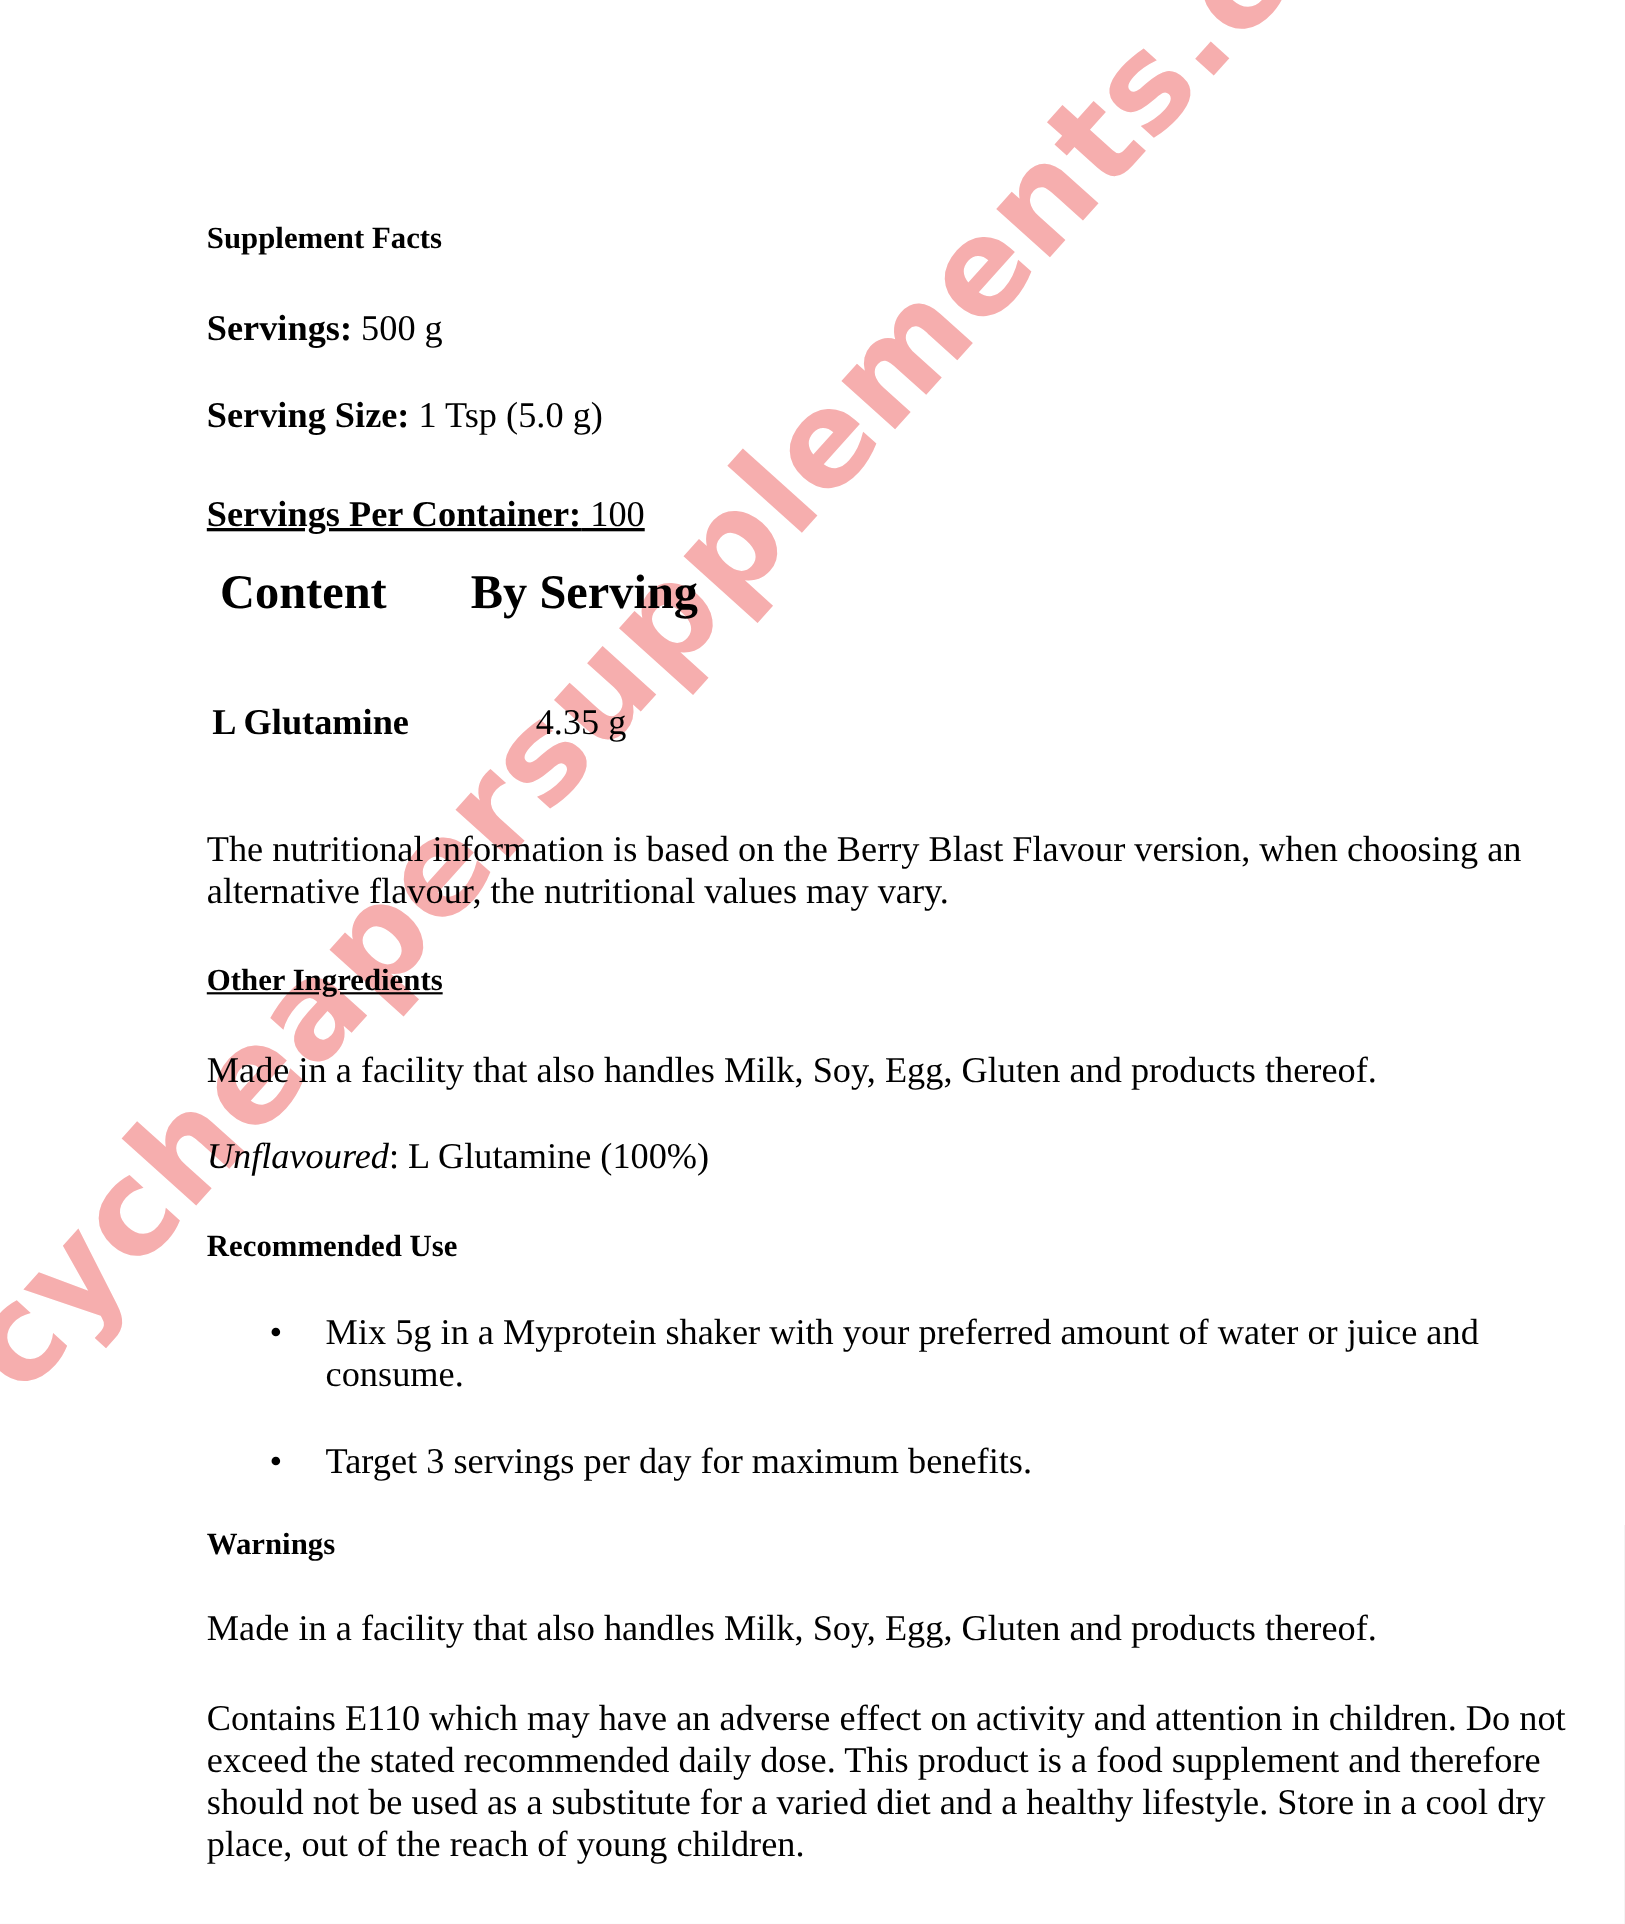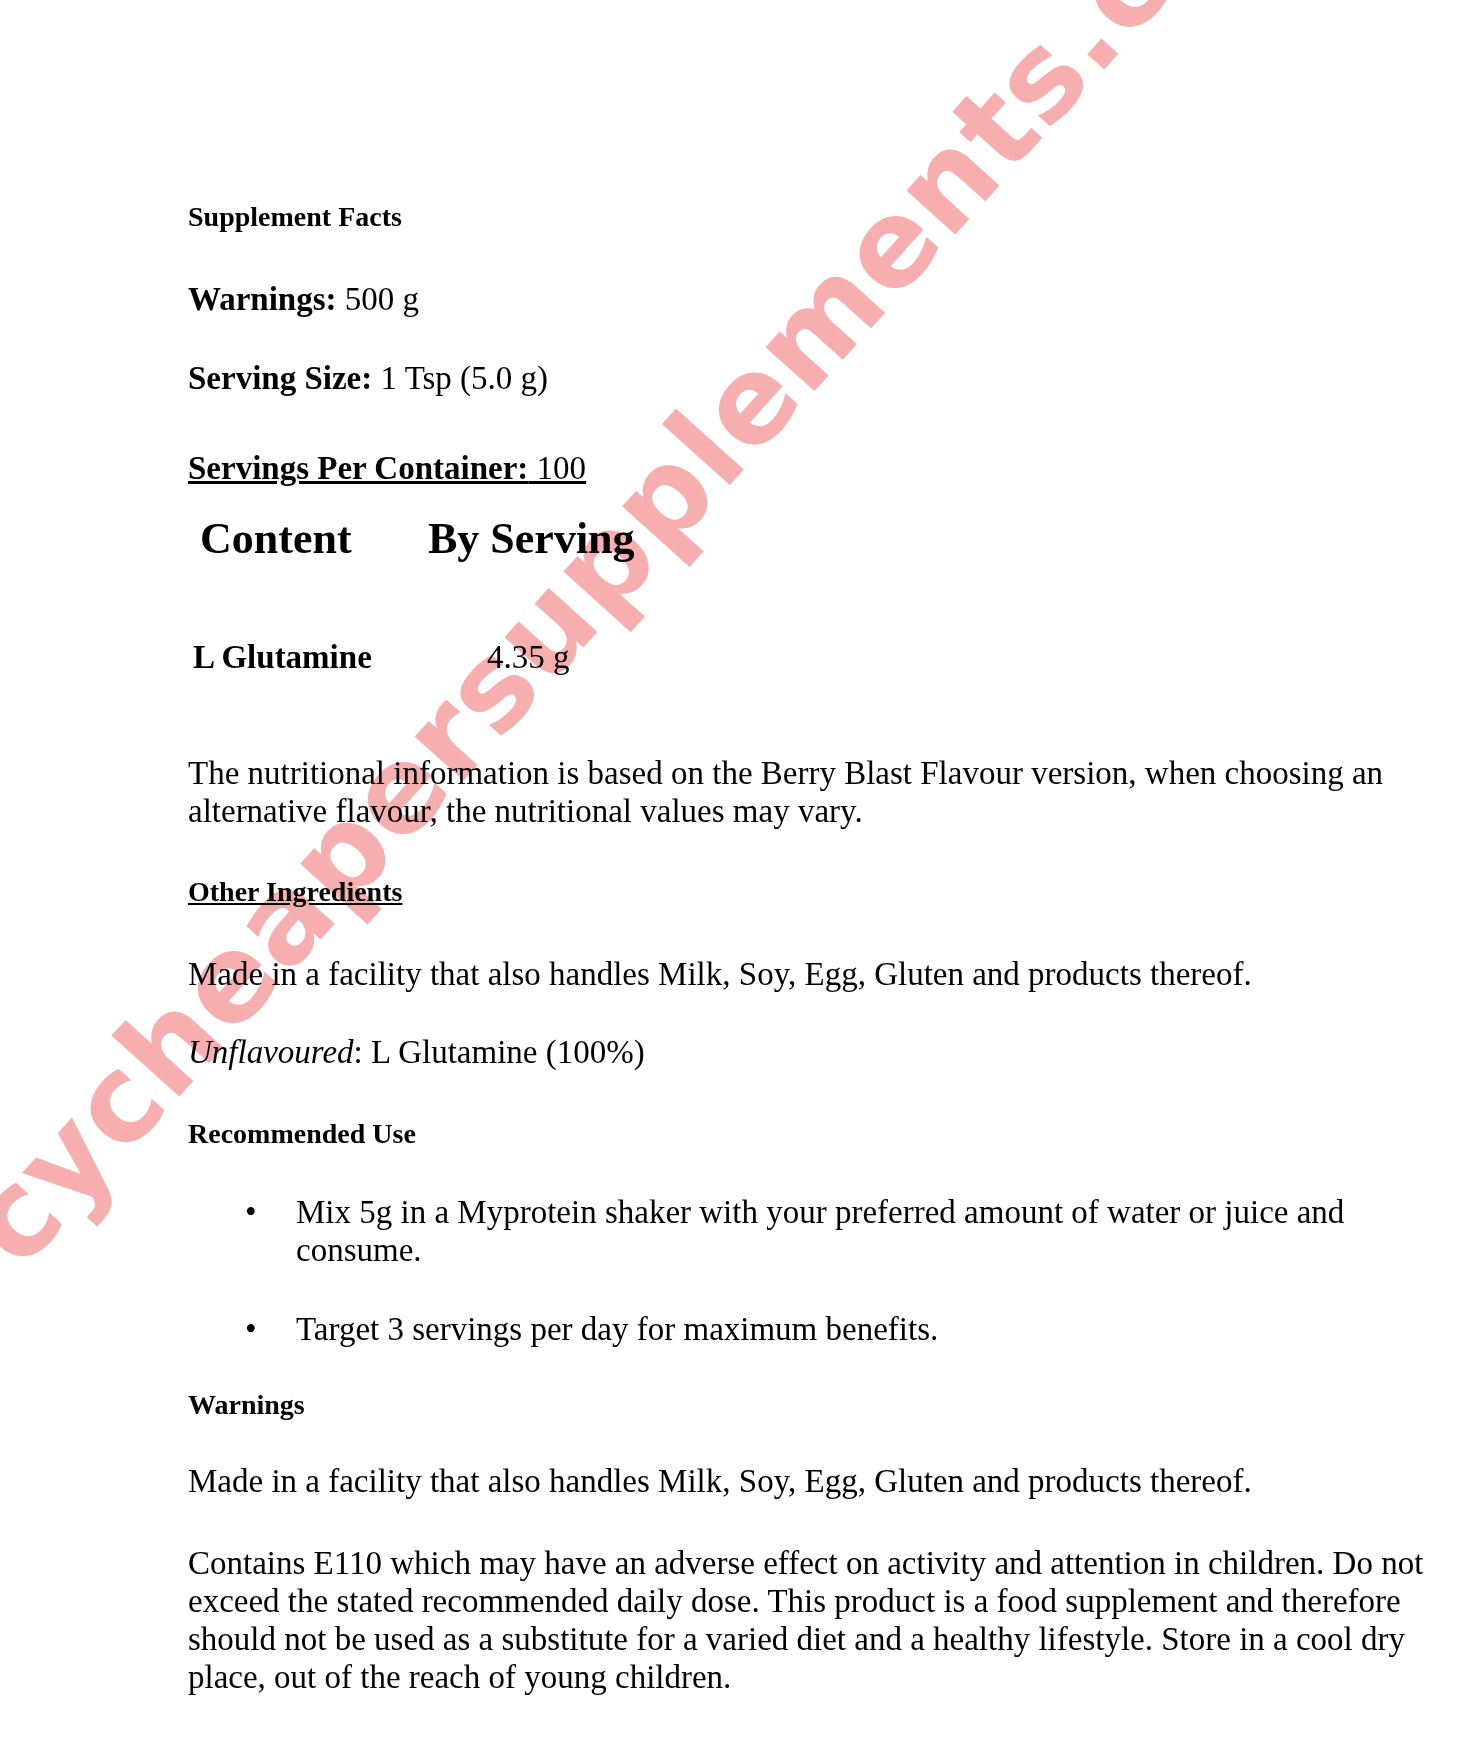--- a/index.html
+++ b/index.html
@@ -40,21 +40,21 @@
 </head>
 <body>
 
 <div class="page">
 
   <div class="watermark">cycheapersupplements.com</div>
 
   <h1 class="abs heading" style="left:188px;top:194px;margin:0;">Supplement Facts</h1>
 
   <div class="abs body-text" style="left:188px;top:280px;">
-    <span class="b">Warnings:</span><span> 500 g</span>
+    <span class="b">Servings:</span><span> 500 g</span>
   </div>
 
   <div class="abs body-text" style="left:188px;top:359px;">
     <span class="b">Serving Size:</span><span> 1 Tsp (5.0 g)</span>
   </div>
 
   <div class="abs body-text" style="left:188px;top:449px;text-decoration:underline;">
     <span class="b">Servings Per Container:</span><span> 100</span>
   </div>
 

